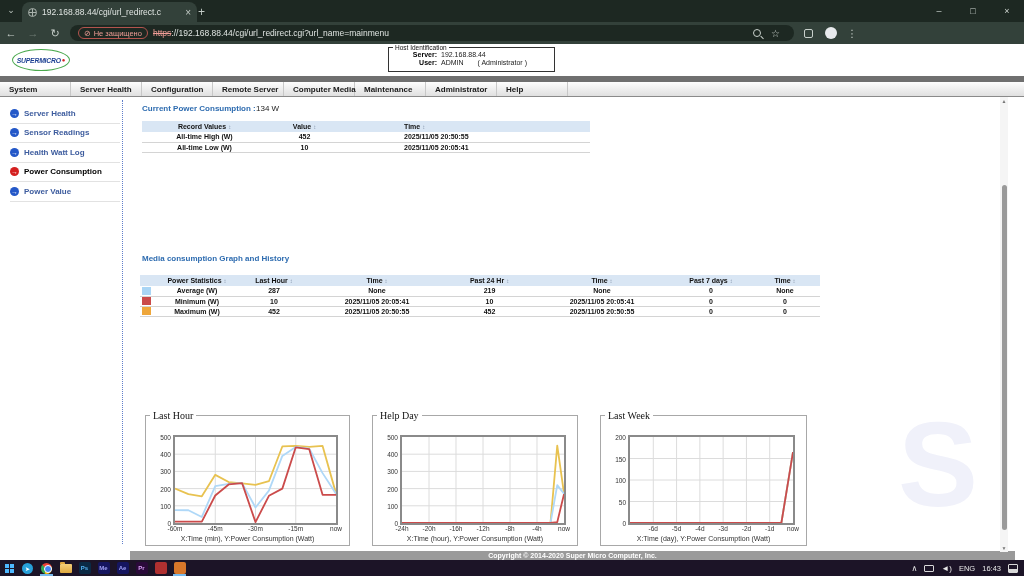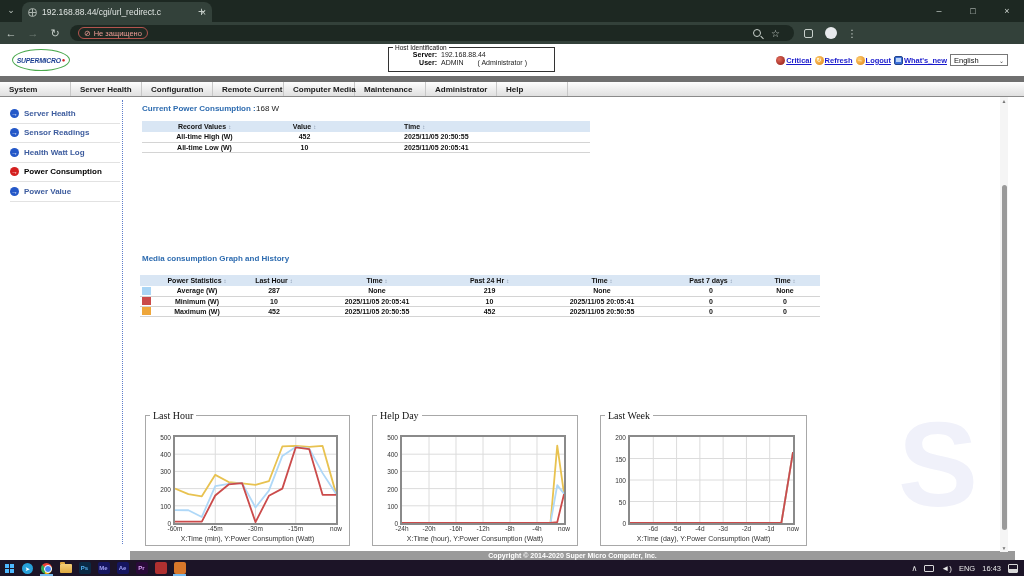--- a/index.html
+++ b/index.html
@@ -2,21 +2,21 @@
 <html><head>
 <meta charset="utf-8">
 <style>
   * { margin:0; padding:0; box-sizing:border-box; }
   html,body { width:1024px; height:576px; overflow:hidden; font-family:"Liberation Sans",sans-serif; background:#fff; }
   #stage { position:relative; width:1024px; height:576px; background:#fff; }
 
   
   #titlebar { position:absolute; left:0; top:0; width:1024px; height:22px; background:#1d2822; display:flex; align-items:flex-end; }
   #tab-search { position:absolute; left:4px; top:4px; width:14px; height:14px; color:#bcc5bf; font-size:9px; text-align:center; line-height:13px; border-radius:4px; }
-  .tab { position:absolute; left:22px; top:2px; width:190px; height:20px; background:#33413a; border-radius:8px 8px 0 0; display:flex; align-items:center; padding:0 6px; gap:5px; }
+  .tab { position:absolute; left:22px; top:2px; width:175px; height:20px; background:#33413a; border-radius:8px 8px 0 0; display:flex; align-items:center; padding:0 6px; gap:5px; }
   .favicon { width:9px; height:9px; border:1px solid #aab3ad; border-radius:50%; position:relative; flex:none; }
   .favicon:before { content:""; position:absolute; left:3px; top:0; width:1px; height:7px; background:#aab3ad; }
   .favicon:after { content:""; position:absolute; left:0; top:3px; width:7px; height:1px; background:#aab3ad; }
   .tab-title { color:#dfe4e1; font-size:8.5px; white-space:nowrap; overflow:hidden; flex:1; }
   .tab-close { color:#c3cbc6; font-size:10px; flex:none; }
   #new-tab { position:absolute; left:198px; top:5px; color:#c3cbc6; font-size:12px; }
   #win-controls { position:absolute; right:0; top:0; height:22px; display:flex; }
   #win-controls span { width:34px; text-align:center; color:#cfd6d2; font-size:9px; line-height:22px; }
 
   #toolbar { position:absolute; left:0; top:22px; width:1024px; height:22px; background:#33413a; display:flex; align-items:center; }
@@ -148,20 +148,21 @@
 
   <div id="toolbar">
     <span class="nav-btn">←</span>
     <span class="nav-btn dim">→</span>
     <span class="nav-btn">↻</span>
     <div id="urlbar">
       <span id="sec-badge">
         <span class="glyph">⊘</span>
         <span>Не защищено</span>
       </span>
+      <span class="url-text"><span class="url-proto">https</span><span>://192.168.88.44/cgi/url_redirect.cgi?url_name=mainmenu</span></span>
       <span id="url-icons">
         <span class="mag"></span>
         <span class="star">☆</span>
       </span>
     </div>
     <span style="margin-left:10px" class="boxicon"></span>
     <span style="margin-left:12px" class="avatar"></span>
     <span style="margin:0 8px 0 10px" class="kebab">⋮</span>
   </div>
 
@@ -179,49 +180,27 @@
         <span class="lbl">Server:</span>
         <span class="val">192.168.88.44</span>
       </div>
       <div class="row">
         <span class="lbl">User:</span>
         <span class="val">ADMIN</span>
         <span class="role">( Administrator )</span>
       </div>
     </fieldset>
 
-    <div id="hdr-links">
-        <div class="hlink">
-          <span class="hicon hicon-critical"></span>
-          <span class="lbl">Critical</span>
-        </div>
-        <div class="hlink">
-          <span class="hicon hicon-refresh">↻</span>
-          <span class="lbl">Refresh</span>
-        </div>
-        <div class="hlink">
-          <span class="hicon hicon-logout">→</span>
-          <span class="lbl">Logout</span>
-        </div>
-        <div class="hlink">
-          <span class="hicon hicon-whats-new"></span>
-          <span class="lbl">What's_new</span>
-        </div>
-        <div id="lang-box">
-          <span>English</span>
-          <span class="caret">⌄</span>
-        </div>
-      </div>
 
     <div id="gray-band"></div>
     <div id="menubar">
         <div class="mitem">System</div>
         <div class="mitem">Server Health</div>
         <div class="mitem">Configuration</div>
-        <div class="mitem">Remote Current</div>
+        <div class="mitem">Remote Server</div>
         <div class="mitem">Computer Media</div>
         <div class="mitem">Maintenance</div>
         <div class="mitem">Administrator</div>
         <div class="mitem">Help</div>
       </div>
 
     <div id="sidebar">
         <div class="sitem">
           <span class="sicon">→</span>
           <span class="lbl">Server Health</span>
@@ -239,21 +218,21 @@
           <span class="lbl">Power Consumption</span>
         </div>
         <div class="sitem">
           <span class="sicon">→</span>
           <span class="lbl">Power Value</span>
         </div>
       </div>
     <div id="side-sep"></div>
 
     <div class="blue-head" style="left:142px; top:60px;">Current Power Consumption :</div>
-    <div id="current-value">168 W</div>
+    <div id="current-value">134 W</div>
 
     <table class="grid" id="record-table">
       <thead>
           <tr>
             <th>Record Values<span class="sort">↕</span></th>
             <th>Value<span class="sort">↕</span></th>
             <th>Time<span class="sort">↕</span></th>
           </tr>
         </thead>
         <tbody>

